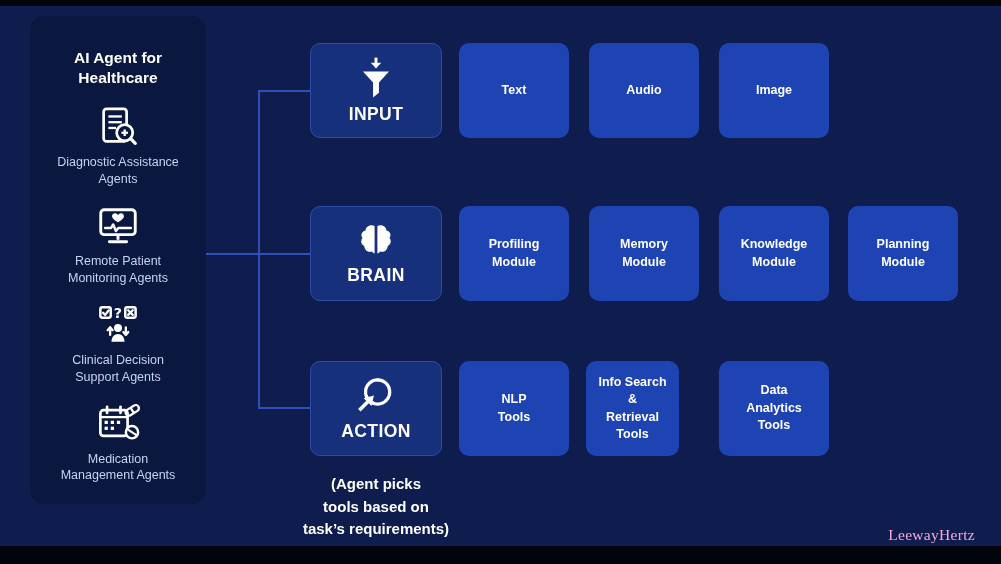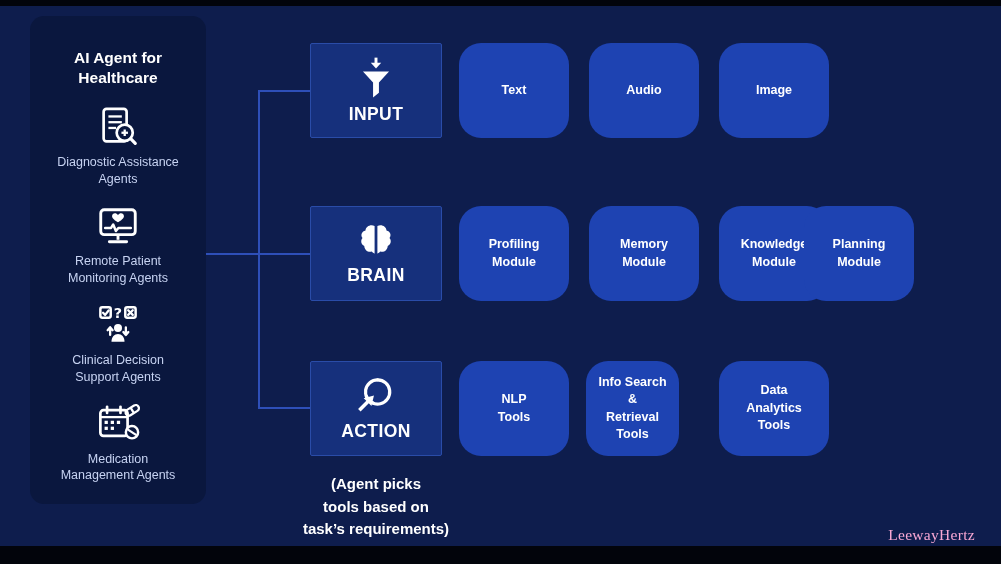--- a/index.html
+++ b/index.html
@@ -28,38 +28,38 @@
     margin-top:3px;color:#C7D3F2;font-size:12.5px;text-align:center;
     line-height:1.32;white-space:pre-line;
   }
 
   
   .conn{position:absolute;background:#2E4FB8;}
 
   
   .cat{
     position:absolute;width:132px;height:95px;box-sizing:border-box;
-    background:#16307C;border:1px solid #2A4CA8;border-radius:2px;
+    background:#16307C;border:1px solid #2A4CA8;border-radius:10px;
     display:flex;flex-direction:column;align-items:center;justify-content:center;gap:4px;
   }
   .cat-label{color:#fff;font-size:17.5px;font-weight:600;letter-spacing:0.4px;}
   .cat-icon{display:flex;align-items:center;justify-content:center;}
 
   
   .tile{
-    position:absolute;width:110px;height:95px;background:#1E43B2;border-radius:22px;
+    position:absolute;width:110px;height:95px;background:#1E43B2;border-radius:10px;
     display:flex;align-items:center;justify-content:center;
   }
   .tile-label{
     color:#fff;font-size:12.5px;font-weight:600;text-align:center;
     line-height:1.4;white-space:pre-line;padding:0 4px;
   }
 
   .r1{top:43px}.r2{top:206px}.r3{top:361px}
-  .c0{left:310px}.c1{left:459px}.c2{left:589px}.c3{left:719px}.c4{left:804px}
+  .c0{left:310px}.c1{left:459px}.c2{left:589px}.c3{left:719px}.c4{left:848px}
 
   .caption{
     position:absolute;left:298px;top:473px;width:156px;text-align:center;
     color:#fff;font-size:15px;font-weight:600;line-height:1.5;white-space:pre-line;
   }
   .watermark{
     position:absolute;right:26px;bottom:20px;color:#f9a8d4;
     font-family:"Liberation Serif",serif;font-size:15.5px;letter-spacing:0.3px;
   }
 </style>

